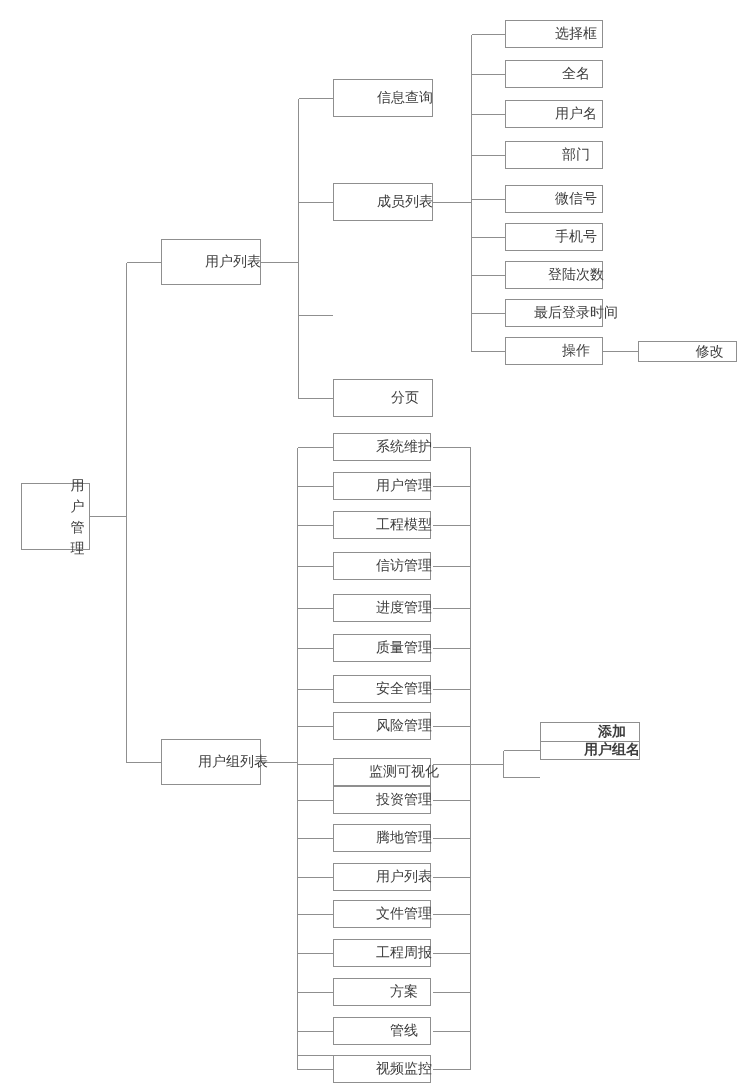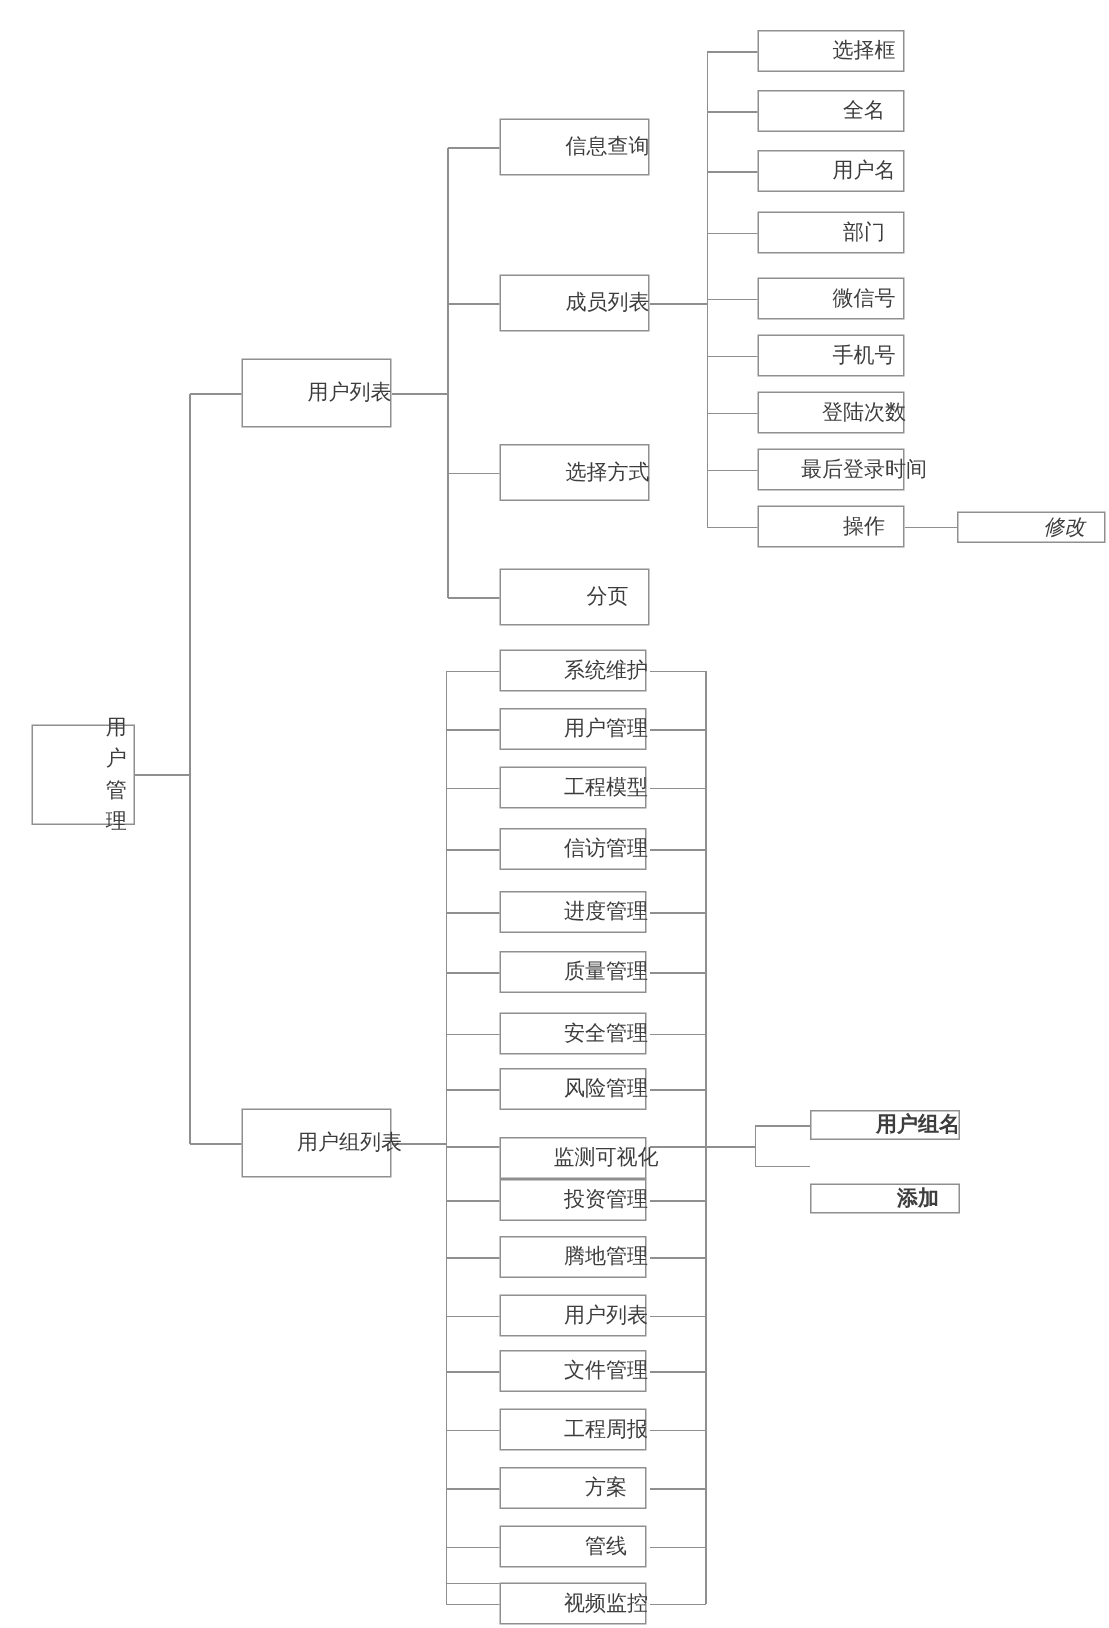--- a/index.html
+++ b/index.html
@@ -19,21 +19,21 @@
     display:flex;align-items:center;justify-content:center;
     white-space:nowrap;
     padding-left:44px;
   }
   .n1{width:69px;height:67px;}
   .n1 .lbl{width:34px;text-align:center;line-height:21px;white-space:normal;word-break:break-all;}
   .n2{width:100px;height:46px;}
   .n3{width:100px;height:38px;}
   .n4{width:98px;height:28px;}
   .n5{width:100px;height:20px;font-weight:bold;}
-  .n5e{width:99px;height:21px;font-style:italic;}
+  .n5e{width:99px;height:21px;}
 </style>
 </head>
 <body>
 
 <div class="canvas">
 
   <svg class="wires" width="739" height="1085" viewBox="0 0 739 1085">
     <path d="M90 516.5 H126.5 M126.5 262.5 V762.5 M126.5 262.5 H161 M126.5 762.5 H161"></path>
     <path d="M261 262.5 H298.5 M298.5 98.5 V398.5 M298.5 98.5 H333 M298.5 202.5 H333 M298.5 315.5 H333 M298.5 398.5 H333"></path>
     <path d="M433 202.5 H471.5 M471.5 34.5 V351.5 M471.5 34.5 H505 M471.5 74.5 H505 M471.5 114.5 H505 M471.5 155.5 H505 M471.5 199.5 H505 M471.5 237.5 H505 M471.5 275.5 H505 M471.5 313.5 H505 M471.5 351.5 H505"></path>
@@ -45,21 +45,20 @@
 
   <div class="node n1" style="left:21px;top:483px">
     <span class="lbl">用户管理</span>
   </div>
 
   <div class="node n2" style="left:161px;top:239px">用户列表</div>
   <div class="node n2" style="left:161px;top:739px">用户组列表</div>
 
   <div class="node n3" style="left:333px;top:79px">信息查询</div>
   <div class="node n3" style="left:333px;top:183px">成员列表</div>
-  <div class="node n3" style="left:333px;top:296px">选择方式</div>
   <div class="node n3" style="left:333px;top:379px">分页</div>
 
   <div class="node n4" style="left:505px;top:20px">选择框</div>
   <div class="node n4" style="left:505px;top:60px">全名</div>
   <div class="node n4" style="left:505px;top:100px">用户名</div>
   <div class="node n4" style="left:505px;top:141px">部门</div>
   <div class="node n4" style="left:505px;top:185px">微信号</div>
   <div class="node n4" style="left:505px;top:223px">手机号</div>
   <div class="node n4" style="left:505px;top:261px">登陆次数</div>
   <div class="node n4" style="left:505px;top:299px">最后登录时间</div>
@@ -78,15 +77,15 @@
   <div class="node n4" style="left:333px;top:786px">投资管理</div>
   <div class="node n4" style="left:333px;top:824px">腾地管理</div>
   <div class="node n4" style="left:333px;top:863px">用户列表</div>
   <div class="node n4" style="left:333px;top:900px">文件管理</div>
   <div class="node n4" style="left:333px;top:939px">工程周报</div>
   <div class="node n4" style="left:333px;top:978px">方案</div>
   <div class="node n4" style="left:333px;top:1017px">管线</div>
   <div class="node n4" style="left:333px;top:1055px">视频监控</div>
 
   <div class="node n5" style="left:540px;top:740px">用户组名</div>
-  <div class="node n5" style="left:540px;top:789px">添加</div>
+  <div class="node n5" style="left:540px;top:722px">添加</div>
 
 </div>
 
 </body></html>

